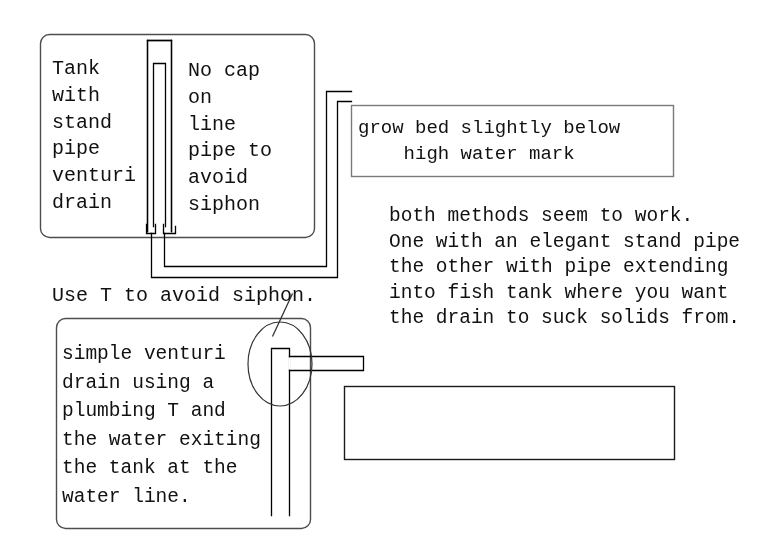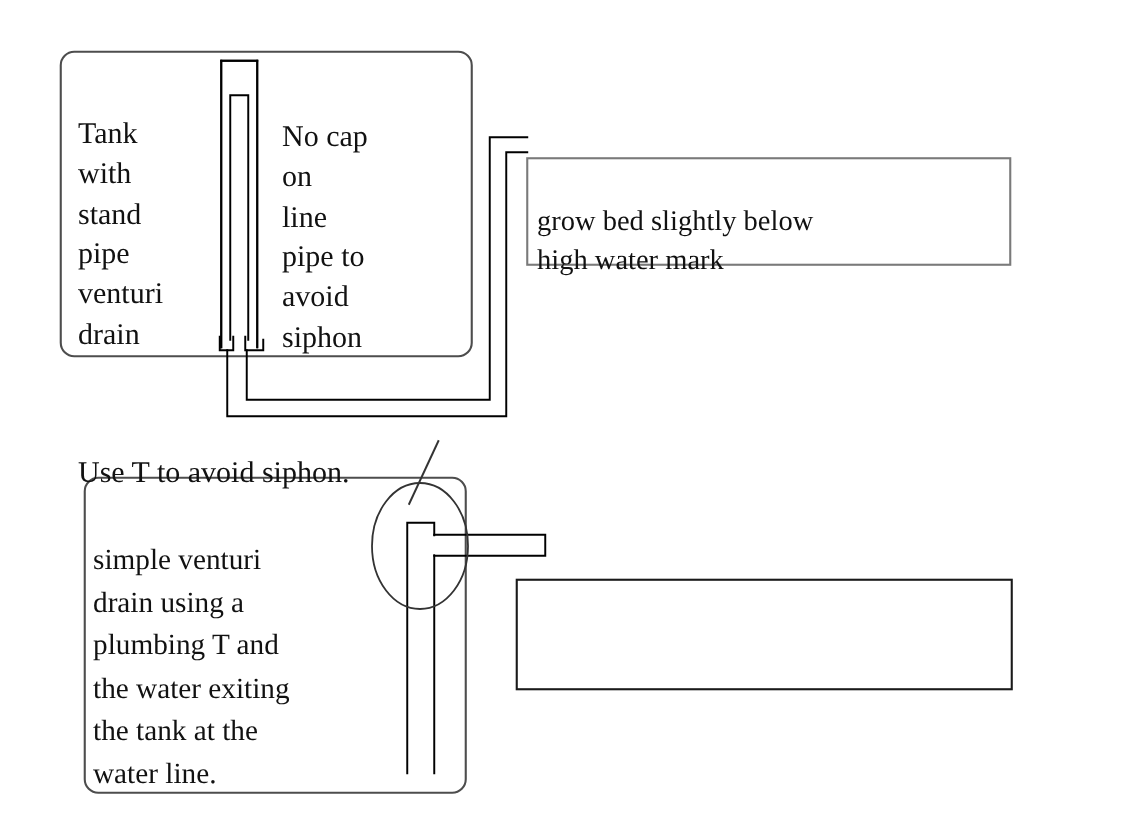--- a/index.html
+++ b/index.html
@@ -57,45 +57,45 @@
     stroke: #7a7a7a;
     stroke-width: 1.4;
   }
   .note-box-dark {
     fill: #ffffff;
     stroke: #1a1a1a;
     stroke-width: 1.4;
   }
   .txt {
     position: absolute;
-    font-family: Liberation Serif, serif;
+    font-family: Liberation Mono, monospace;
     color: #111111;
     white-space: pre;
     line-height: 25px;
     font-size: 20px;
     letter-spacing: 0px;
-    margin-top: 20px;
   }
   .txt-tank-left {
     left: 52px;
     top: 56px;
     font-size: 20px;
     line-height: 26.8px;
   }
   .txt-tank-right {
     left: 188px;
     top: 58px;
     font-size: 20px;
     line-height: 26.8px;
   }
   .txt-growbed-top {
     left: 358px;
     top: 115px;
     font-size: 19px;
     line-height: 26px;
+    text-align: center;
   }
   .txt-methods {
     left: 389px;
     top: 204px;
     font-size: 19.5px;
     line-height: 25.6px;
   }
   .txt-use-t {
     left: 52px;
     top: 283px;
@@ -166,20 +166,25 @@
   <div class="txt txt-tank-right">No cap
 on
 line
 pipe to
 avoid
 siphon</div>
 
   <div class="txt txt-growbed-top">grow bed slightly below
 high water mark</div>
 
+  <div class="txt txt-methods">both methods seem to work.
+One with an elegant stand pipe
+the other with pipe extending
+into fish tank where you want
+the drain to suck solids from.</div>
 
   <div class="txt txt-use-t">Use T to avoid siphon.</div>
 
   <div class="txt txt-simple-venturi">simple venturi
 drain using a
 plumbing T and
 the water exiting
 the tank at the
 water line.</div>
 

